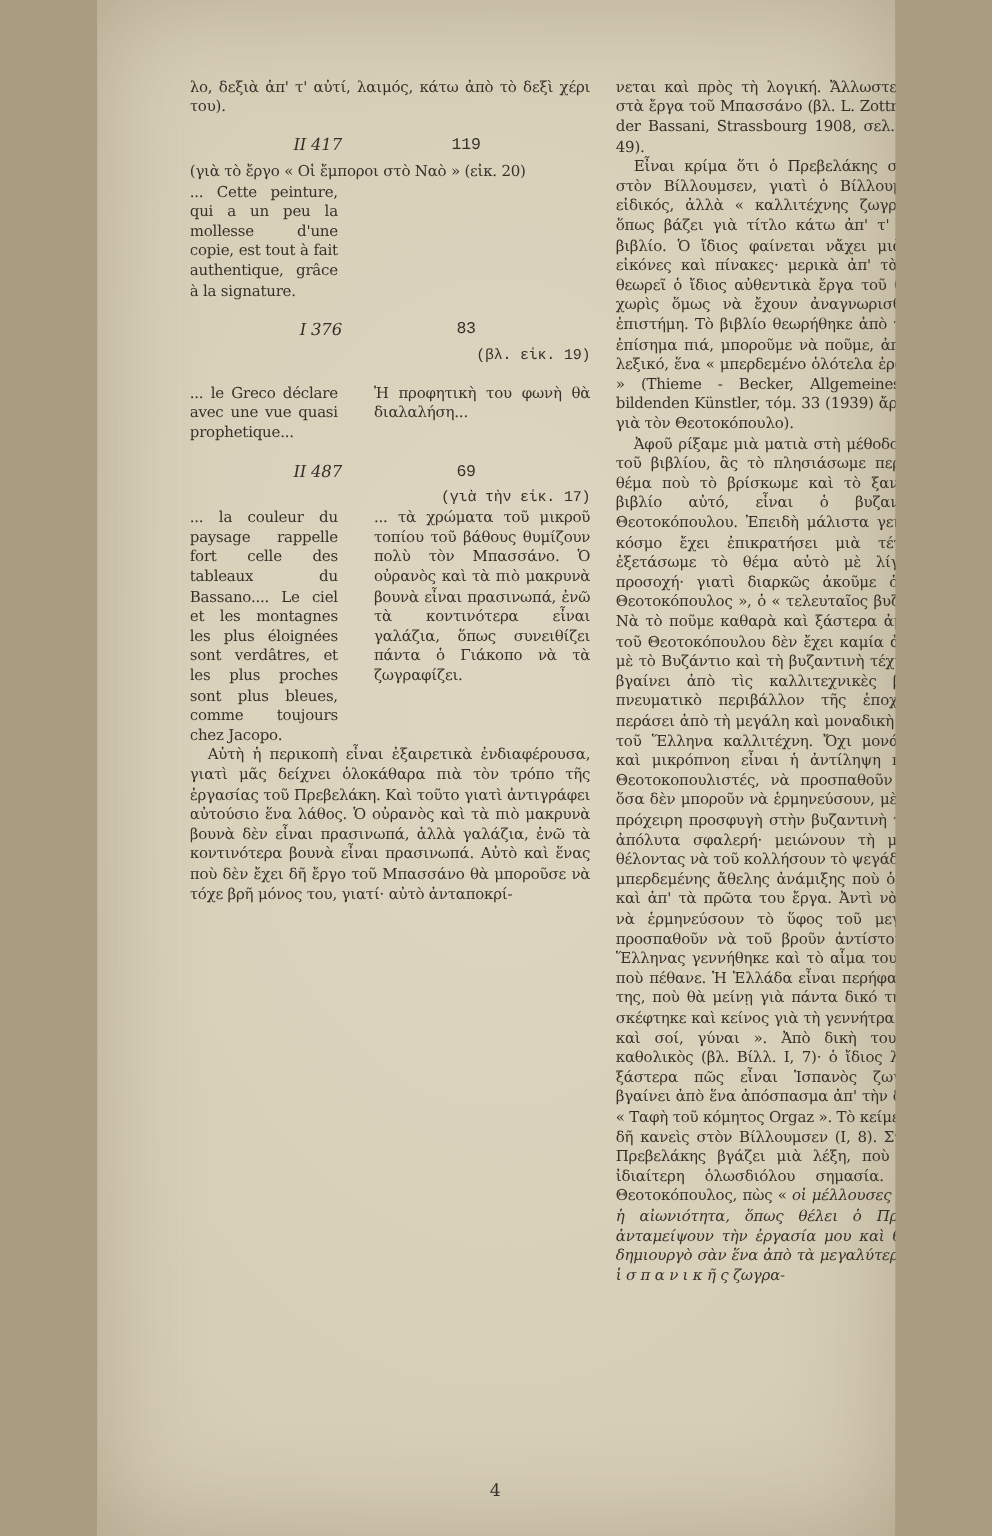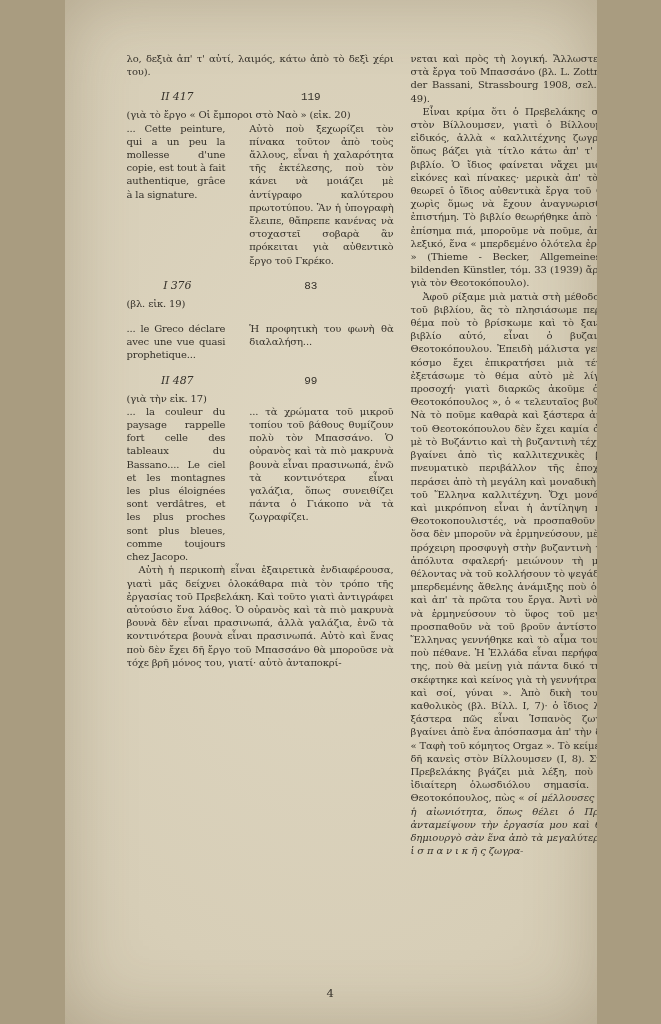--- a/index.html
+++ b/index.html
@@ -16,24 +16,24 @@
   .columns {
     position:absolute; top:52px; left:62px;
     width:552px; height:912px;
     display:flex; gap:17px;
     overflow:hidden;
   }
   .col { width:267px; flex:none; font-size:10px; line-height:13.2px; text-align:justify; letter-spacing:-0.15px; }
   .col p { margin:0; }
   .section { margin-top:12px; }
   .section-header { display:flex; font-size:11px; line-height:14px; margin-bottom:4px; }
-  .ref-left  { width:38%; text-align:center; font-style:italic; }
+  .ref-left  { width:38%; text-align:right; font-style:italic; }
   .ref-right { width:62%; text-align:center;font-family:Liberation Mono, monospace; }
   .caption { margin-bottom:4px; }
-  .caption.center { text-align:left; }
+  .caption.center { text-align:right;font-family:Liberation Mono, monospace; }
   .bicol { display:flex; gap:24px; }
   .french { width:37%; flex:none; }
   .greek  { flex:1; }
   .para { text-indent:12px; margin-top:4px; }
   .noindent { text-indent:0; }
   .gap-top { margin-top:7px; }
   .quote-run { font-style:italic; }
   .page-number {
     position:absolute; bottom:24px; left:0; width:100%;
     text-align:center; font-size:11.5px; letter-spacing:0.5px;
@@ -49,21 +49,20 @@
       <p class="noindent">λο, δεξιὰ ἀπ' τ' αὐτί, λαιμός, κάτω ἀπὸ τὸ δεξὶ χέρι του).</p>
 
       <div class="section">
         <div class="section-header">
           <span class="ref-left">II 417</span>
           <span class="ref-right">119</span>
         </div>
         <p class="caption">(γιὰ τὸ ἔργο « Οἱ ἔμποροι στὸ Ναὸ » (εἰκ. 20)</p>
         <div class="bicol">
           <p class="french">... Cette peinture, qui a un peu la mollesse d'une copie, est tout à fait authentique, grâce à la signature.</p>
-          <p class="greek">Αὐτὸ ποὺ ξεχωρίζει τὸν πίνακα τοῦτον ἀπὸ τοὺς ἄλλους, εἶναι ἡ χαλαρότητα τῆς ἐκτέλεσης, ποὺ τὸν κάνει νὰ μοιάζει μὲ ἀντίγραφο καλύτερου πρωτοτύπου. Ἂν ἡ ὑπογραφὴ ἔλειπε, θἄπρεπε κανένας νὰ στοχαστεῖ σοβαρὰ ἂν πρόκειται γιὰ αὐθεντικὸ ἔργο τοῦ Γκρέκο.</p>
         </div>
       </div>
 
       <div class="section">
         <div class="section-header">
           <span class="ref-left">I 376</span>
           <span class="ref-right">83</span>
         </div>
         <p class="caption center">(βλ. εἰκ. 19)</p>
       </div>
@@ -71,21 +70,21 @@
       <div class="section">
         <div class="bicol">
           <p class="french">... le Greco déclare avec une vue quasi prophetique...</p>
           <p class="greek">Ἡ προφητικὴ του φωνὴ θὰ διαλαλήση...</p>
         </div>
       </div>
 
       <div class="section">
         <div class="section-header">
           <span class="ref-left">II 487</span>
-          <span class="ref-right">99</span>
+          <span class="ref-right">69</span>
         </div>
         <p class="caption center">(γιὰ τὴν εἰκ. 17)</p>
         <div class="bicol">
           <p class="french">... la couleur du paysage rappelle fort celle des tableaux du Bassano.... Le ciel et les montagnes les plus éloignées sont verdâtres, et les plus proches sont plus bleues, comme toujours chez Jacopo.</p>
           <p class="greek">... τὰ χρώματα τοῦ μικροῦ τοπίου τοῦ βάθους θυμίζουν πολὺ τὸν Μπασσάνο. Ὁ οὐρανὸς καὶ τὰ πιὸ μακρυνὰ βουνὰ εἶναι πρασινωπά, ἐνῶ τὰ κοντινότερα εἶναι γαλάζια, ὅπως συνειθίζει πάντα ὁ Γιάκοπο νὰ τὰ ζωγραφίζει.</p>
         </div>
         <p class="para">Αὐτὴ ἡ περικοπὴ εἶναι ἐξαιρετικὰ ἐνδιαφέρουσα, γιατὶ μᾶς δείχνει ὁλοκάθαρα πιὰ τὸν τρόπο τῆς ἐργασίας τοῦ Πρεβελάκη. Καὶ τοῦτο γιατὶ ἀντιγράφει αὐτούσιο ἕνα λάθος. Ὁ οὐρανὸς καὶ τὰ πιὸ μακρυνὰ βουνὰ δὲν εἶναι πρασινωπά, ἀλλὰ γαλάζια, ἐνῶ τὰ κοντινότερα βουνὰ εἶναι πρασινωπά. Αὐτὸ καὶ ἕνας ποὺ δὲν ἔχει δῆ ἔργο τοῦ Μπασσάνο θὰ μποροῦσε νὰ τόχε βρῆ μόνος του, γιατί· αὐτὸ ἀνταποκρί-</p>
       </div>
     </div>
 

